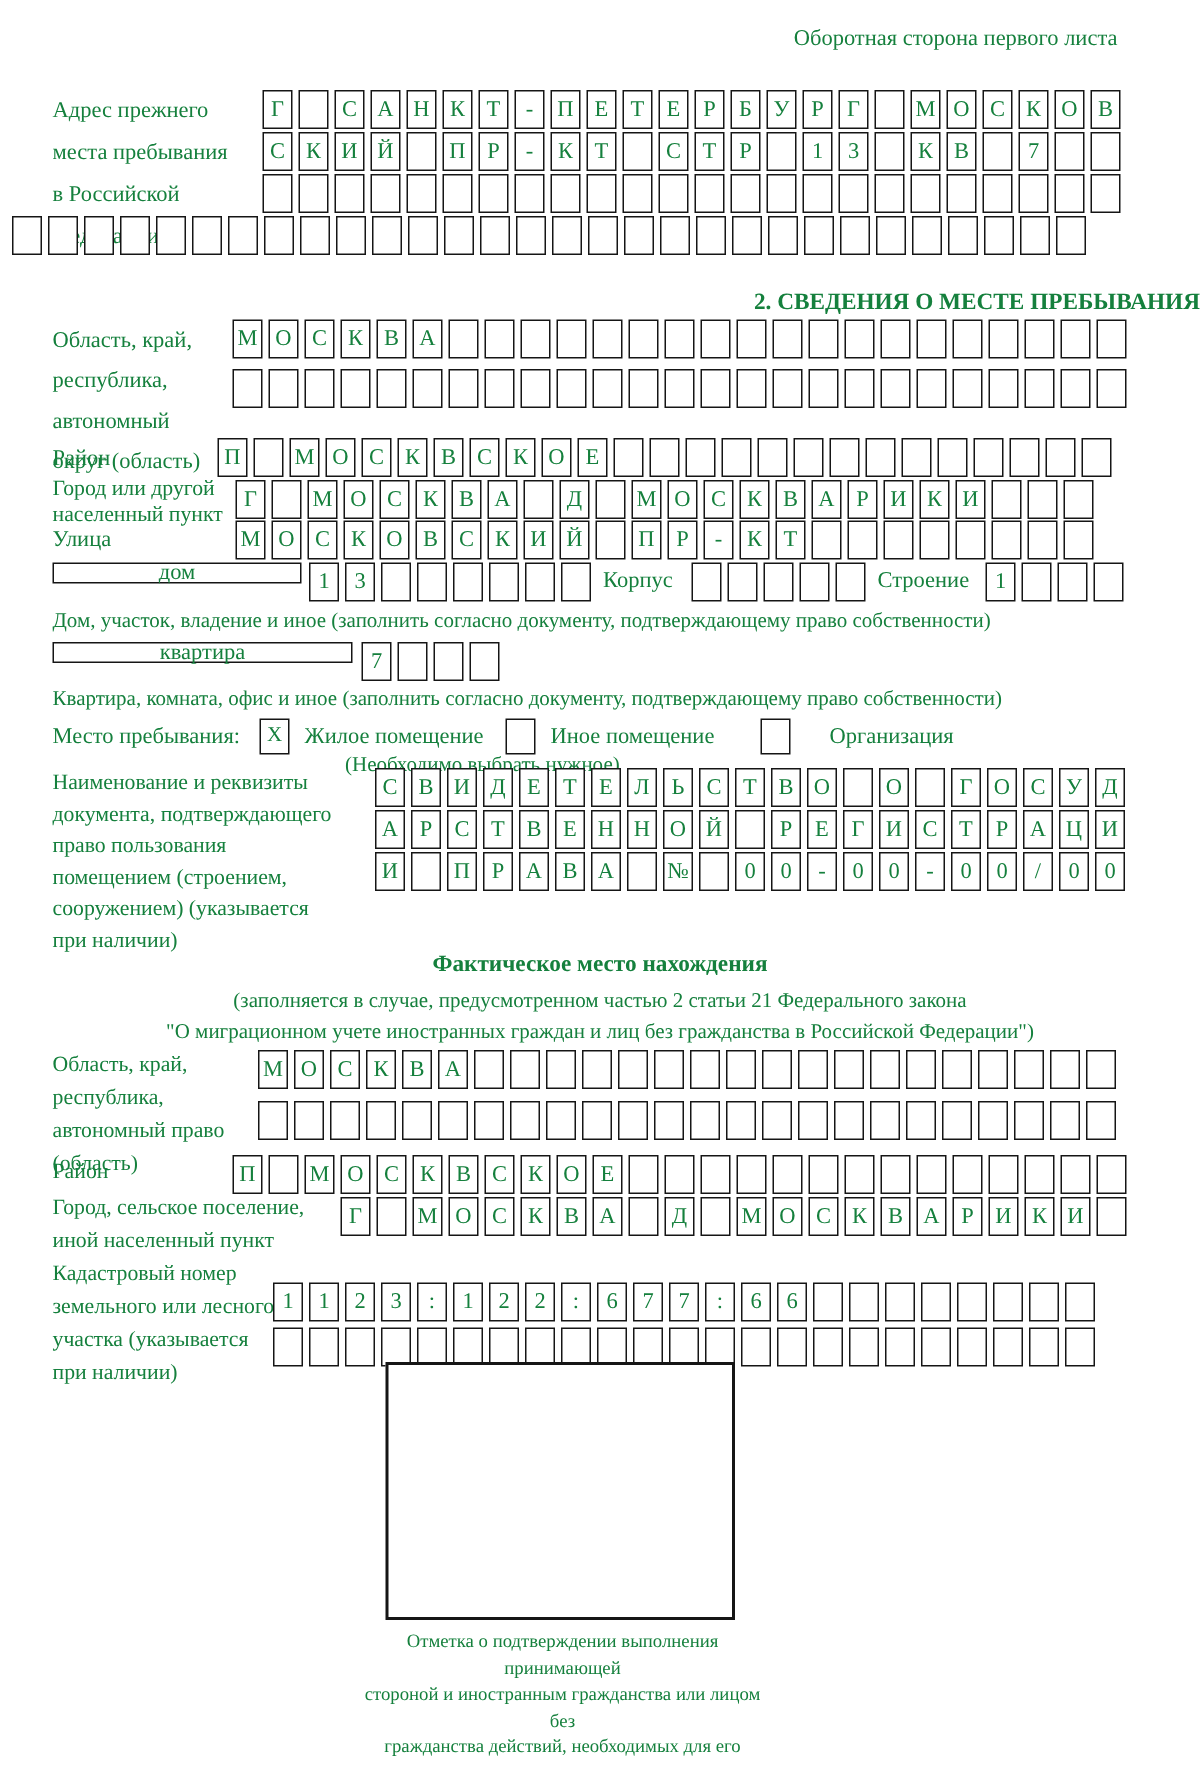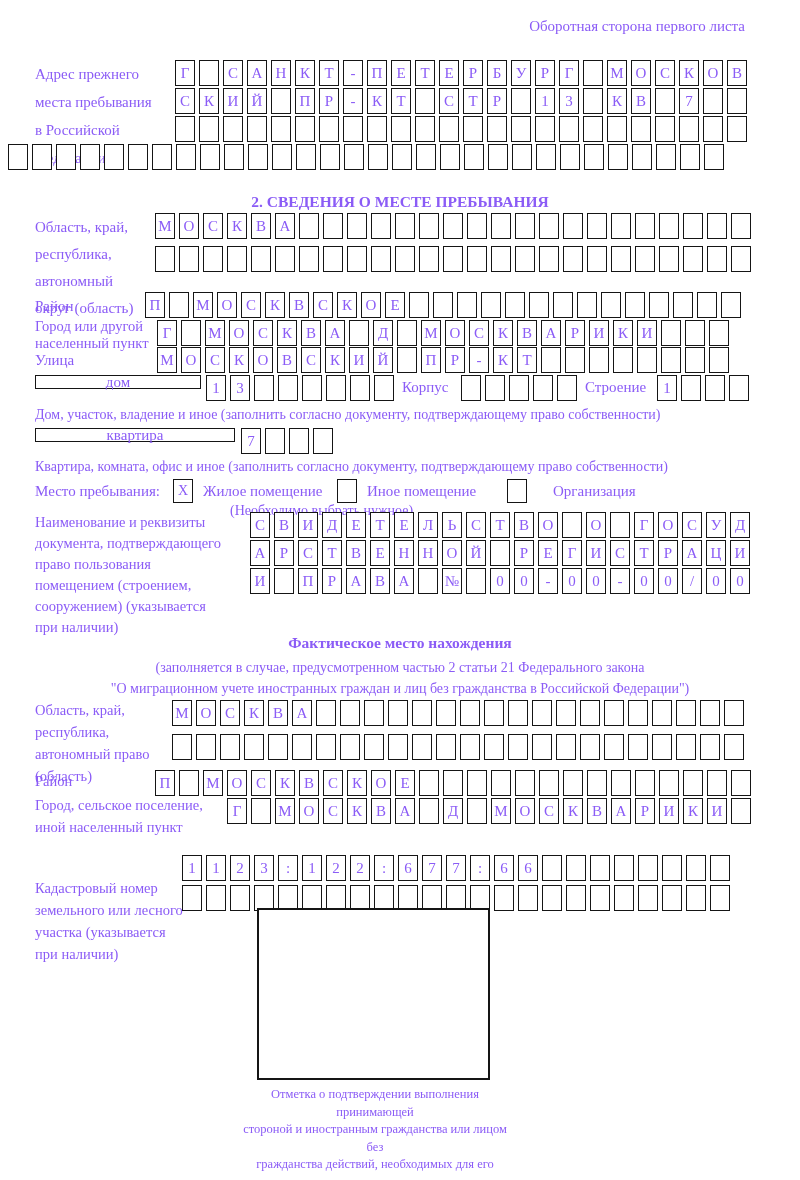--- a/index.html
+++ b/index.html
@@ -1,17 +1,17 @@
 <!DOCTYPE html>
 <html><head>
 <meta charset="utf-8">
 <style>
   html,body{margin:0;padding:0;background:#fff;}
   #page{
-    position:relative;width:800px;height:1180px;background:#fff;color:#8b5cf6;
+    position:relative;width:800px;height:1180px;background:#fff;color:#15803d;
     font-family:"Liberation Serif","DejaVu Serif",serif;overflow:hidden;
   }
   .abs{position:absolute;}
   .lbl{font-size:15px;line-height:28px;}
   .lbl.tight{line-height:27px;}
   .lbl.small{font-size:14.5px;line-height:22px;}
   .lbl.small2{font-size:14.5px;line-height:16.5px;}
   .lbl.doc{font-size:14.5px;line-height:21px;}
   .caption{font-size:14px;white-space:nowrap;}
   .center{left:0;width:800px;text-align:center;}
@@ -148,21 +148,21 @@
       <span class="cell"></span>
       <span class="cell"></span>
       <span class="cell"></span>
       <span class="cell"></span>
       <span class="cell"></span>
       <span class="cell"></span>
       <span class="cell"></span>
       <span class="cell"></span>
     </div>
 
-  <div class="abs title center" style="top:193px;">2. СВЕДЕНИЯ О МЕСТЕ ПРЕБЫВАНИЯ</div>
+  <div class="abs title center" style="top:193px;text-align:right;">2. СВЕДЕНИЯ О МЕСТЕ ПРЕБЫВАНИЯ</div>
 
   <div class="abs lbl tight" style="left:35px;top:214px;width:115px;">
       <div>Область, край,</div>
       <div>республика,</div>
       <div>автономный</div>
       <div>округ (область)</div>
     </div>
   <div class="abs cells" style="left:155px;top:213px;">
       <span class="cell">М</span>
       <span class="cell">О</span>
@@ -548,21 +548,21 @@
       <span class="cell">К</span>
       <span class="cell">В</span>
       <span class="cell">А</span>
       <span class="cell">Р</span>
       <span class="cell">И</span>
       <span class="cell">К</span>
       <span class="cell">И</span>
       <span class="cell"></span>
     </div>
 
-  <div class="abs lbl small" style="left:35px;top:838px;width:165px;margin-top:39px;">
+  <div class="abs lbl small" style="left:35px;top:838px;width:165px;">
       <div>Кадастровый номер</div>
       <div>земельного или лесного</div>
       <div>участка (указывается</div>
       <div>при наличии)</div>
     </div>
   <div class="abs cells" style="left:182px;top:855px;">
       <span class="cell">1</span>
       <span class="cell">1</span>
       <span class="cell">2</span>
       <span class="cell">3</span>

